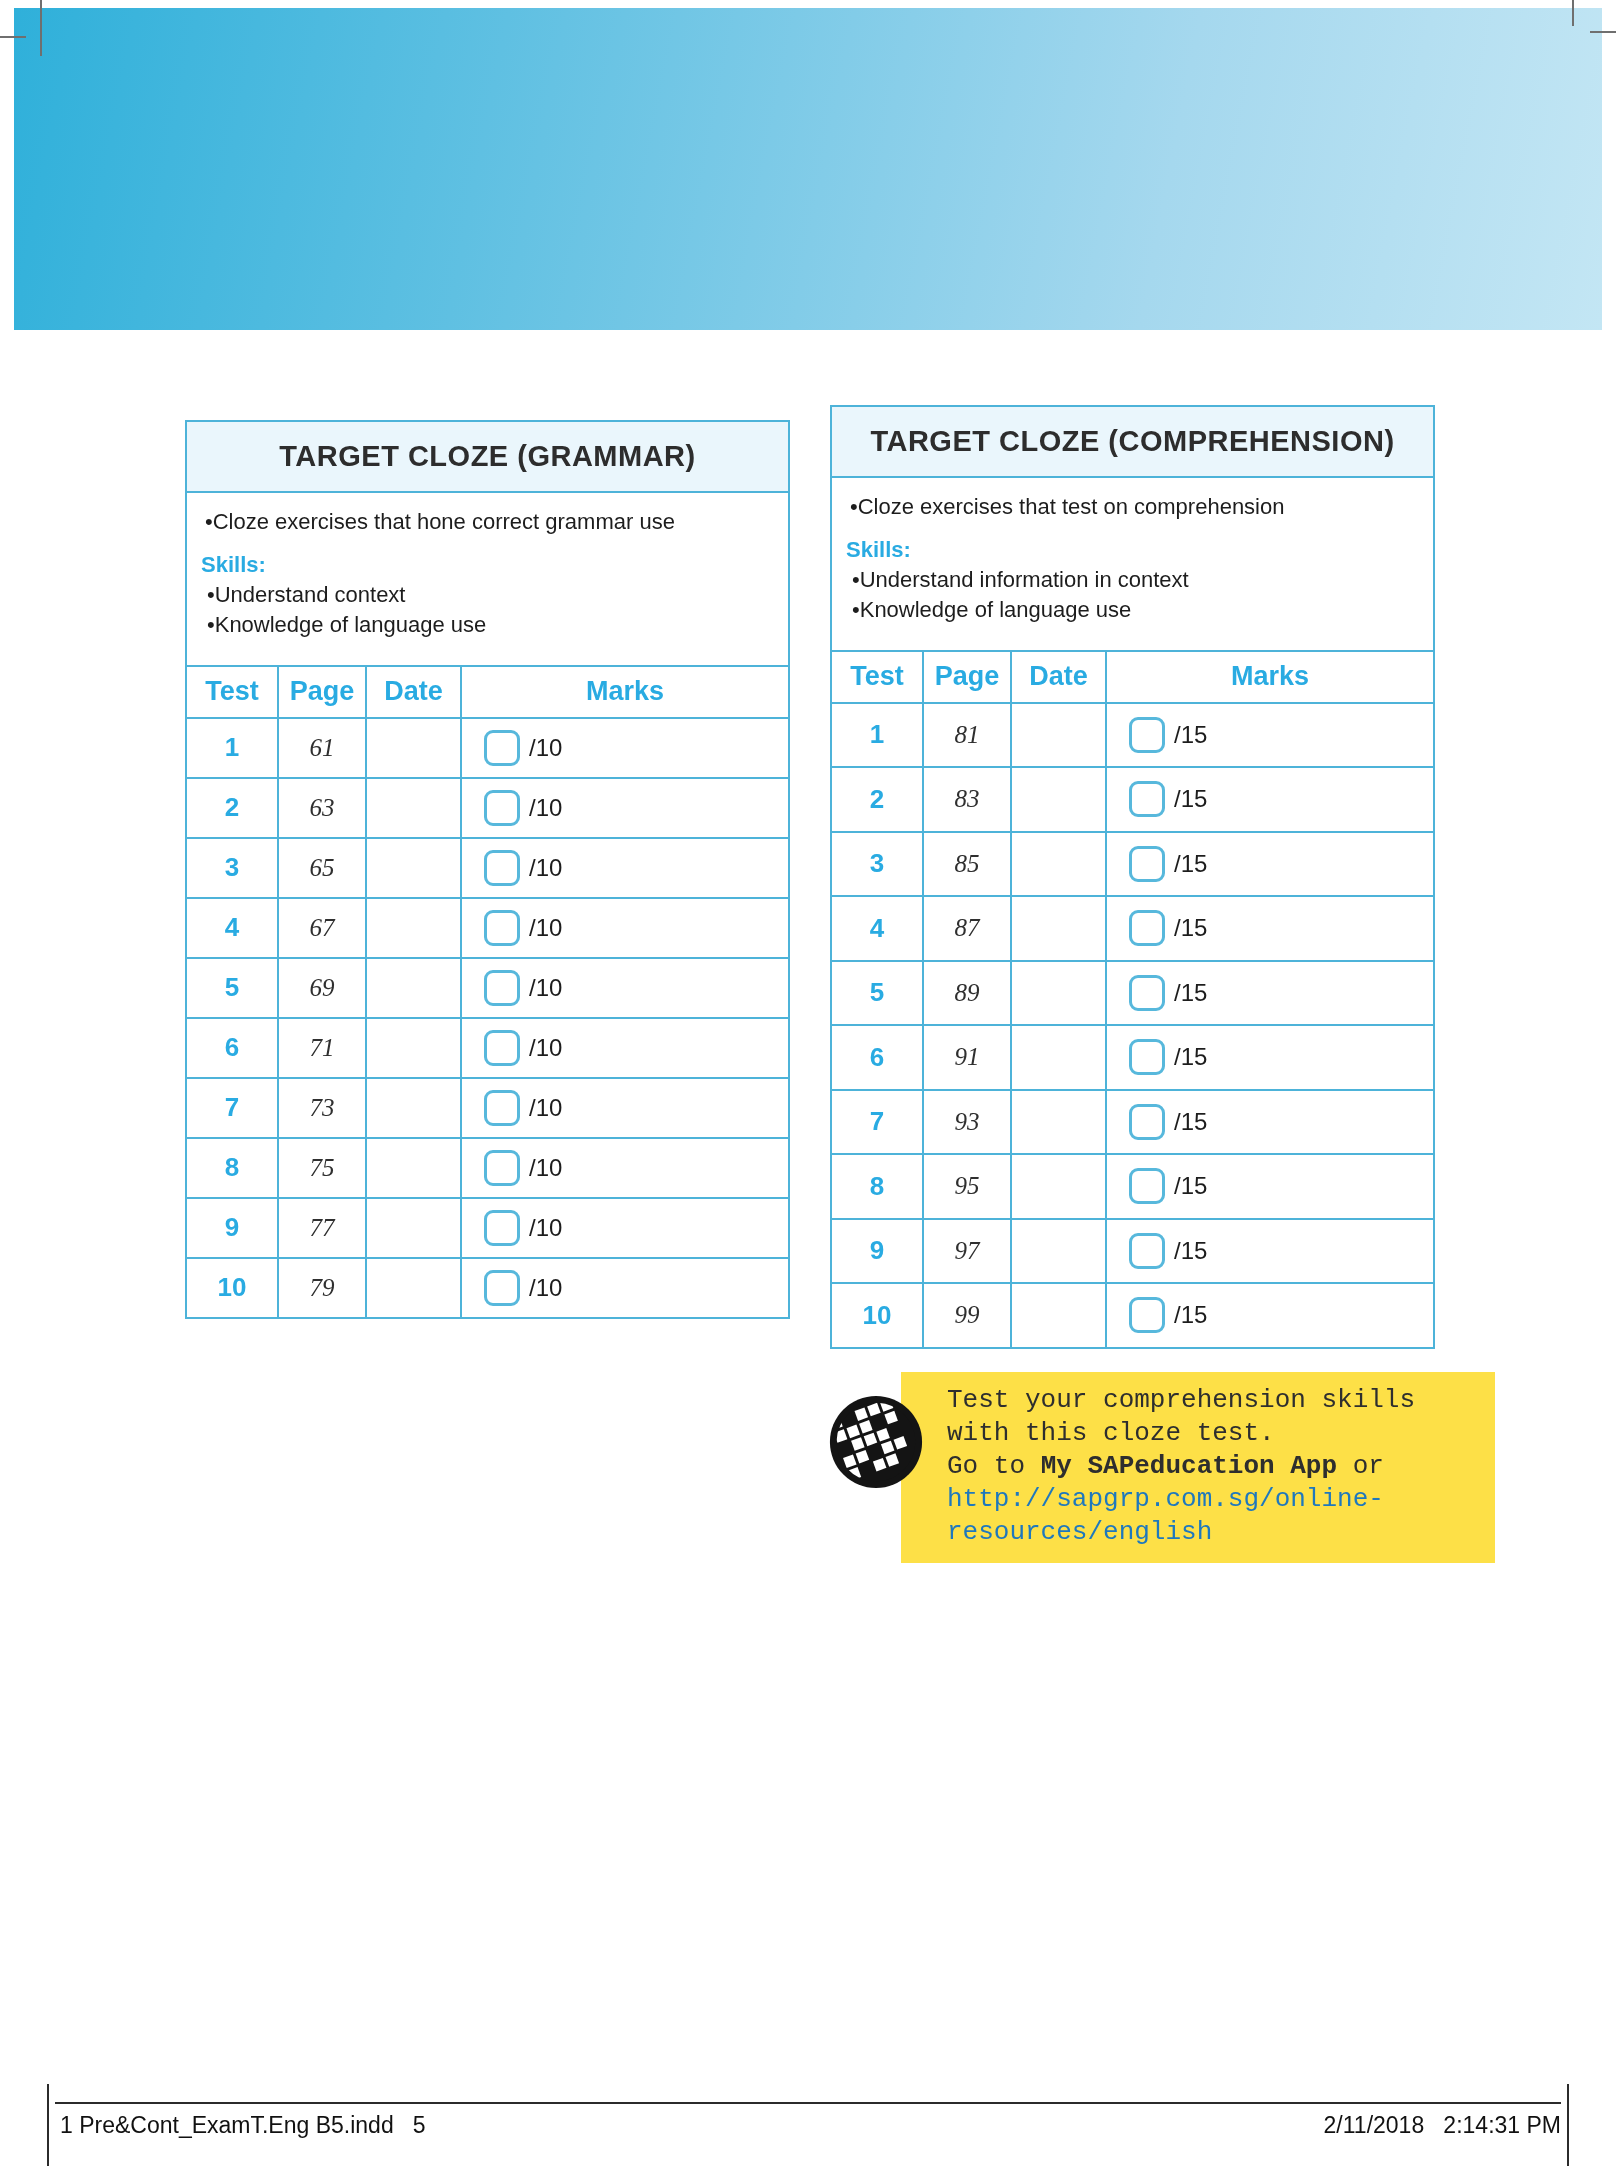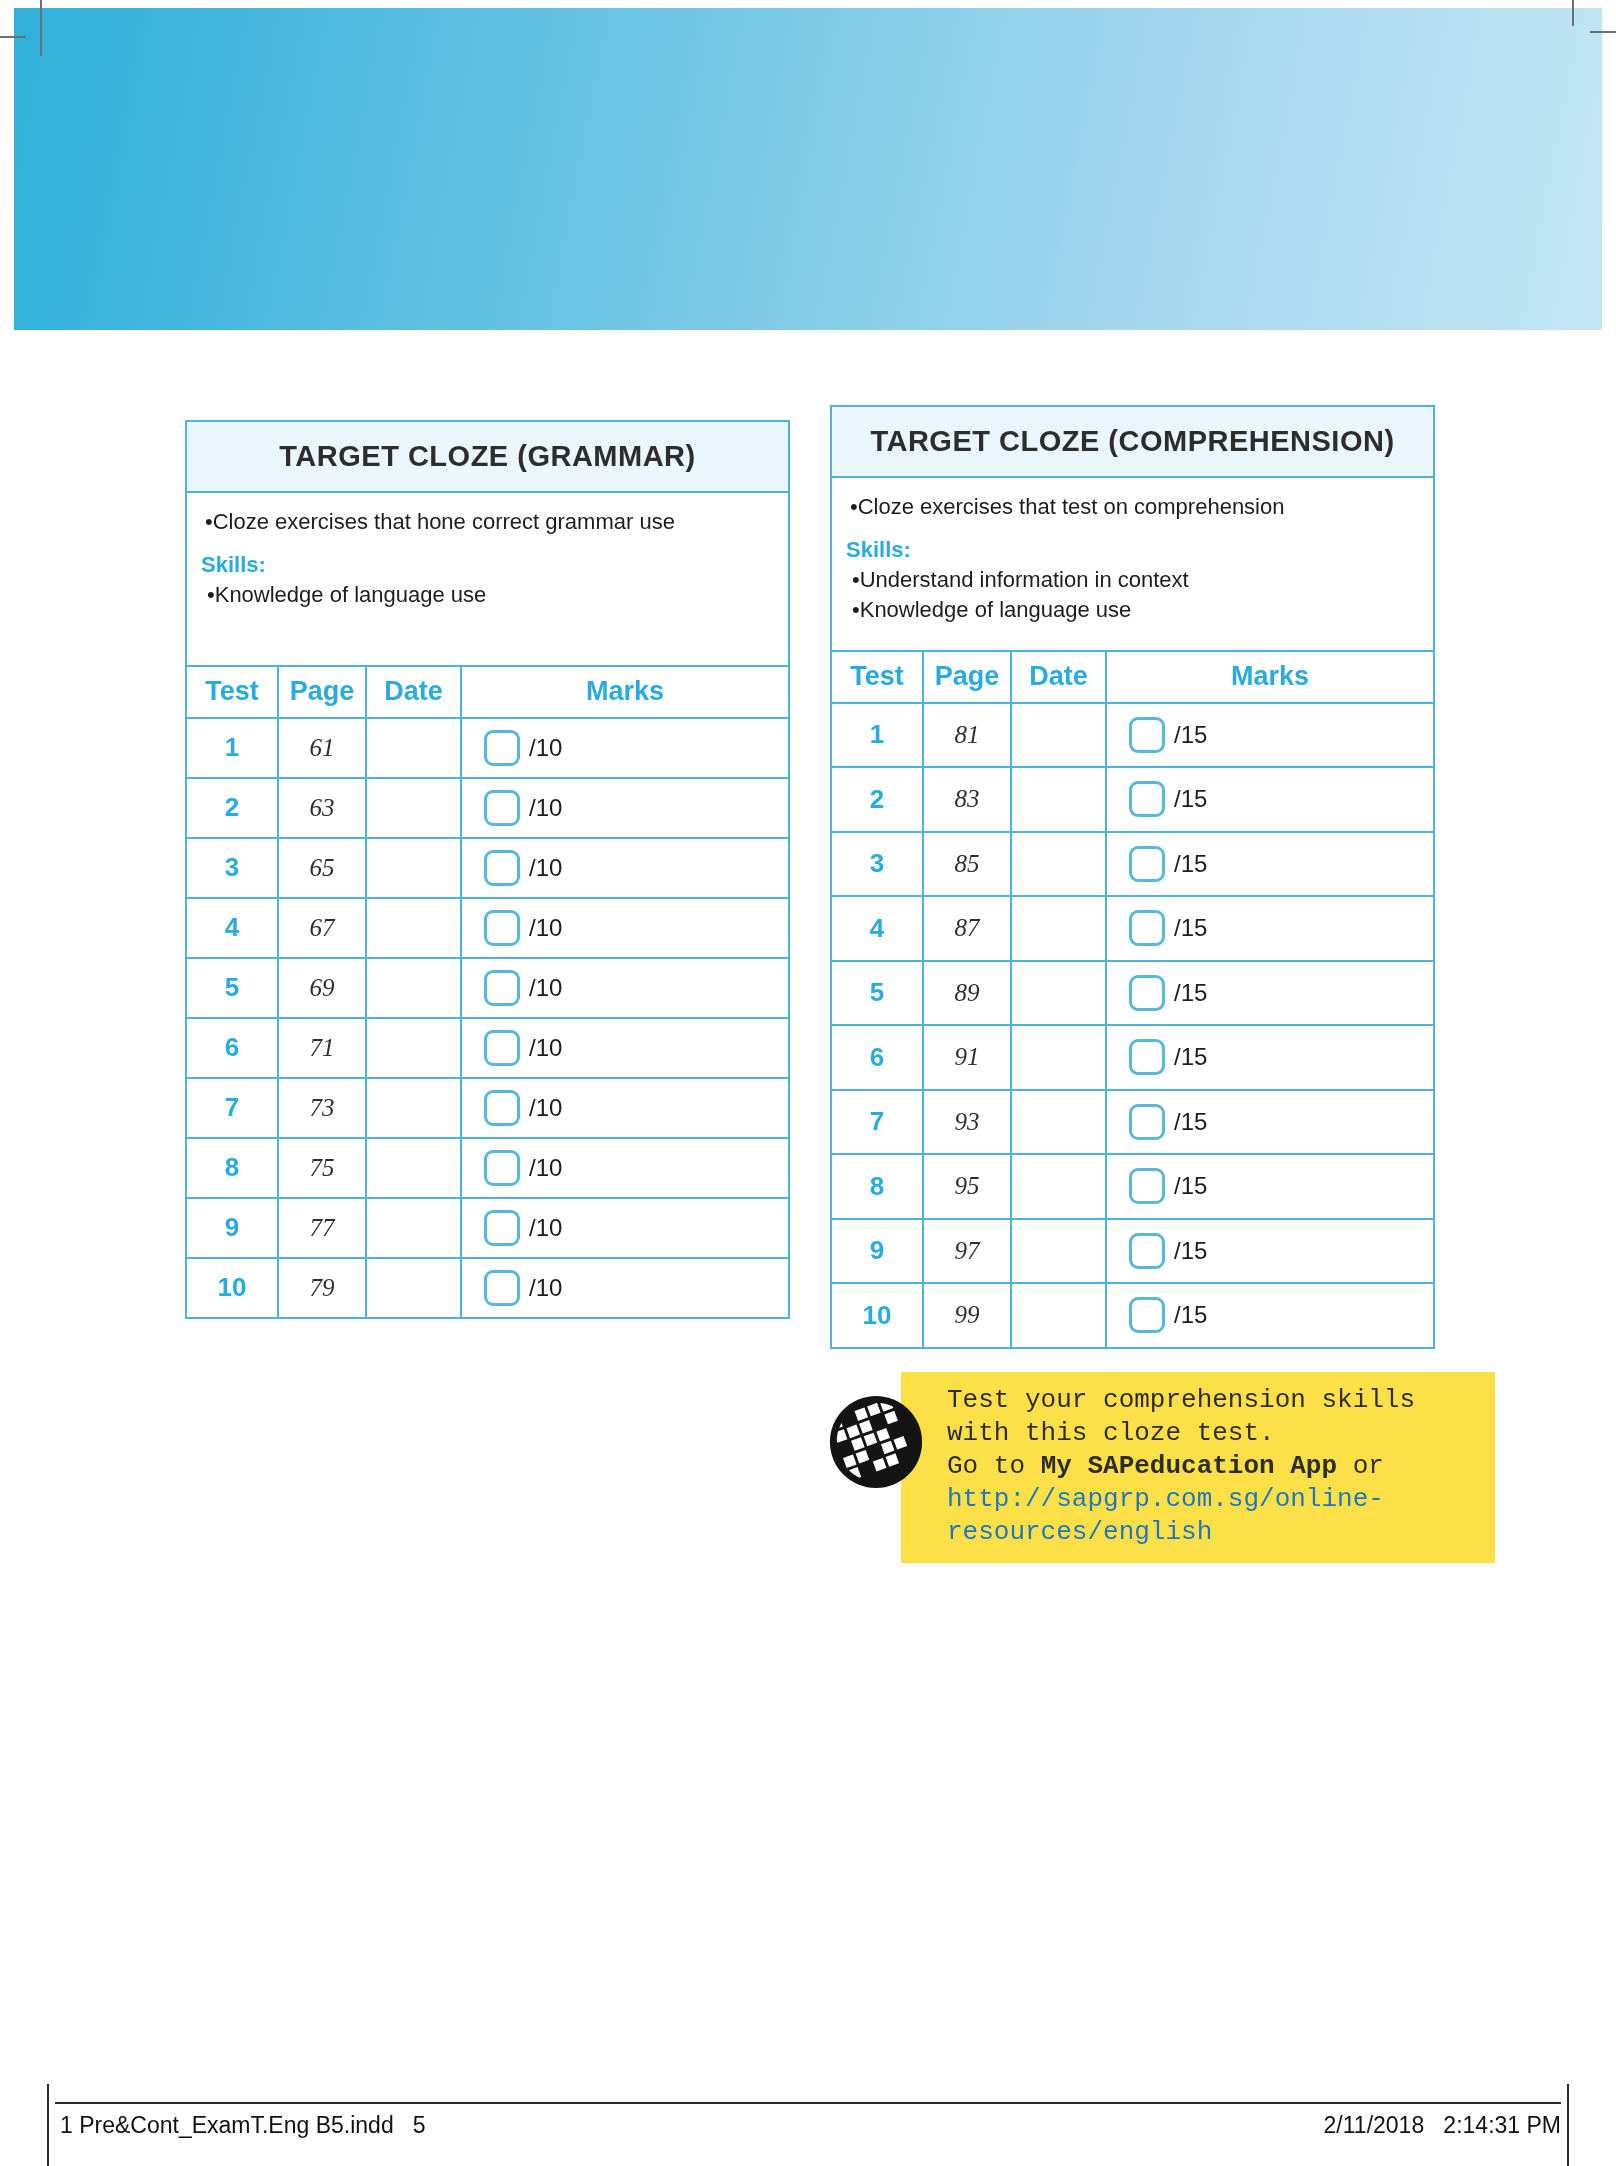--- a/index.html
+++ b/index.html
@@ -78,20 +78,21 @@
   <div class="crop" style="left:1572px;top:0;width:2px;height:26px"></div>
   <div class="crop" style="left:1590px;top:31px;width:26px;height:2px"></div>
   <div class="crop dark" style="left:47px;top:2084px;width:2px;height:82px"></div>
   <div class="crop dark" style="left:1567px;top:2084px;width:2px;height:82px"></div>
 
   <section class="tbl" style="left:185px;top:420px">
     <div class="title">TARGET CLOZE (GRAMMAR)</div>
     <div class="desc">
       <div class="intro">•Cloze exercises that hone correct grammar use</div>
       <div class="skills">Skills:</div>
+      <div class="b">•Understand context</div>
       <div class="b">•Knowledge of language use</div>
     </div>
     <table>
       <colgroup>
           <col style="width:92px">
           <col style="width:88px">
           <col style="width:95px">
           <col>
         </colgroup>
       <thead>

